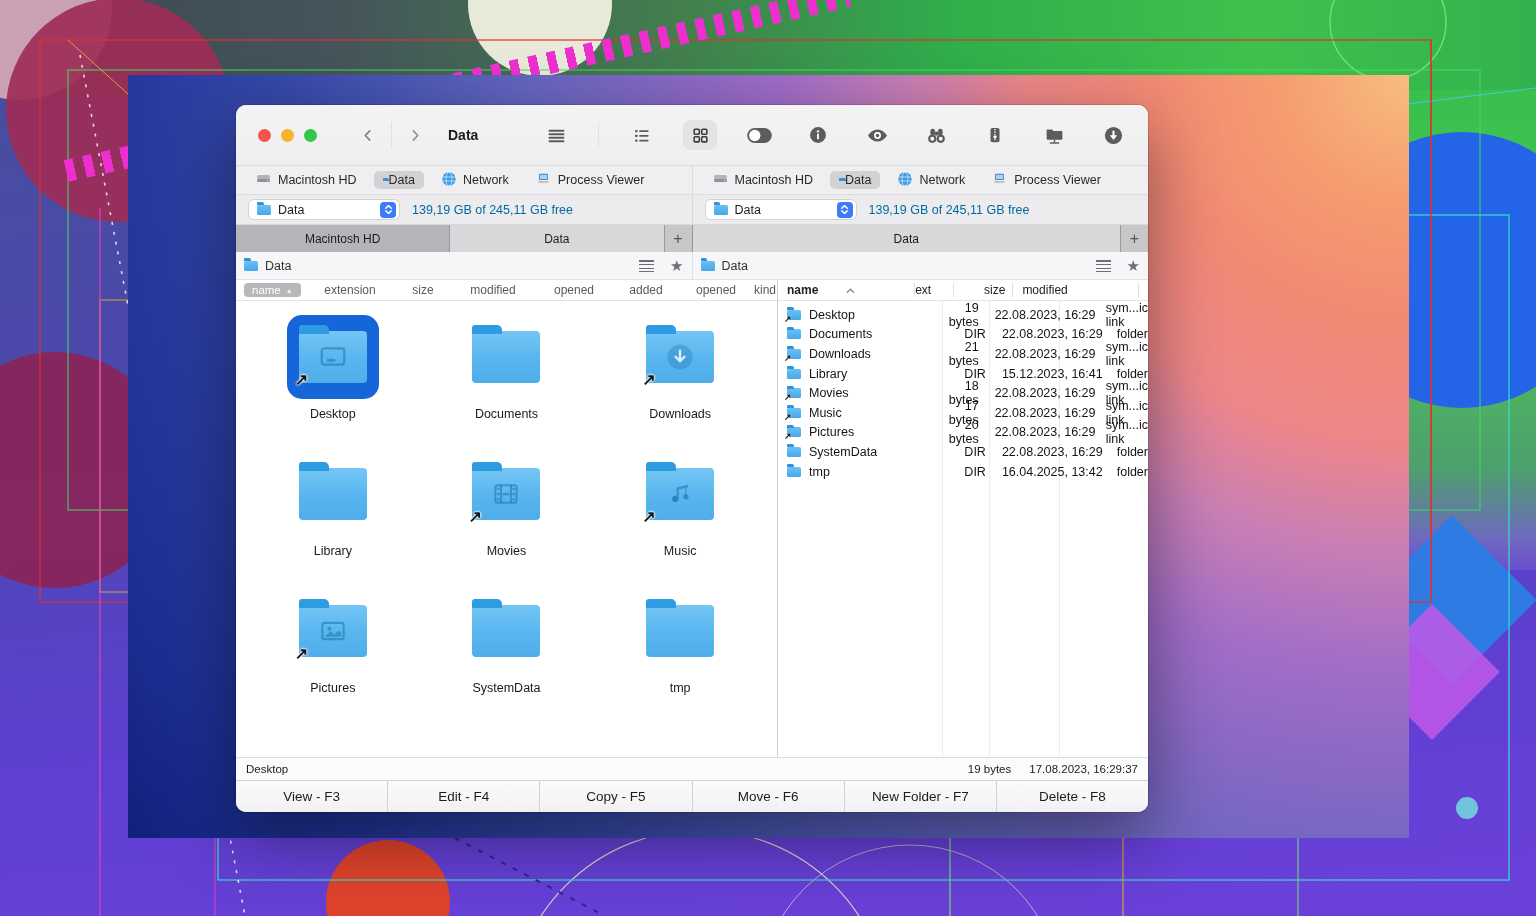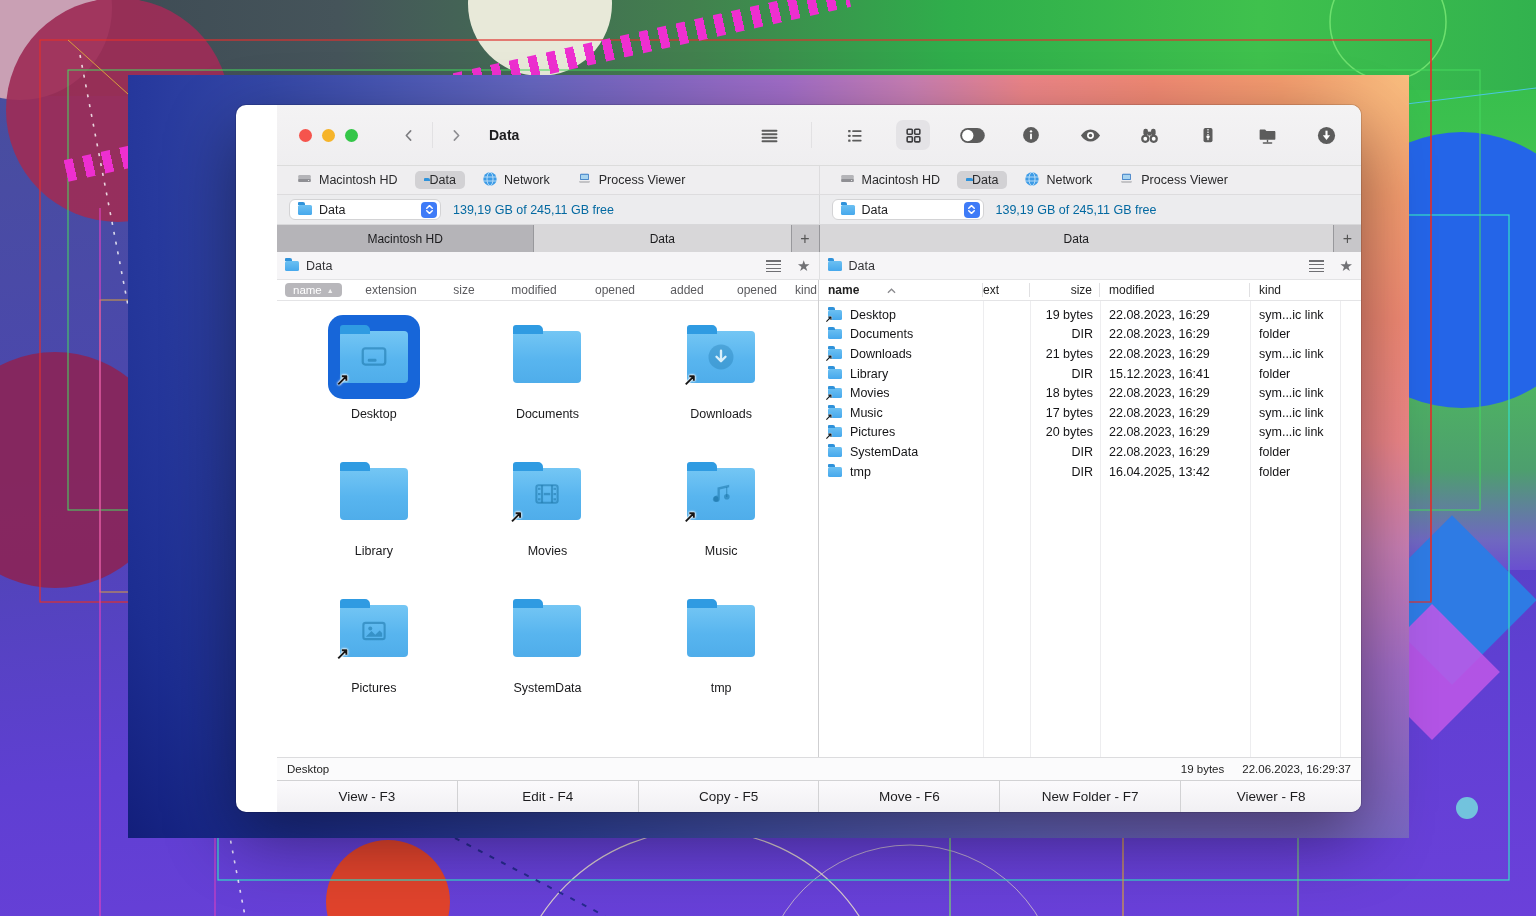--- a/index.html
+++ b/index.html
@@ -19,23 +19,23 @@
   .bg-svg{left:0;top:0;width:1536px;height:916px;}
   .tape{left:66px;top:160px;width:802px;height:22px;transform:rotate(-12.6deg);transform-origin:left center;
     background:repeating-linear-gradient(90deg,#ee2fd0 0 9px,rgba(0,0,0,0) 9px 19px);}
   
   .desktop{position:absolute;left:128px;top:75px;width:1281px;height:763px;
     background:radial-gradient(125% 200% at 100% 0%,
       #f8bd7e 0%, #f59d6f 8%, #f28a74 16%, #ee8689 24%, #c97fb4 31%,
       #a16dc8 39%, #8468c4 47%, #6566c0 55%, #4b58b5 63%, #3548a8 71%,
       #27399d 79%, #1c2d91 87%, #131f7c 94%, #0f1a6e 100%);}
   
-  .window{position:absolute;left:108px;top:30px;width:1084px;height:707px;border-radius:10px;
+  .window{position:absolute;left:108px;top:30px;width:912px;height:707px;border-radius:10px;
     background:#ffffff;box-shadow:0 25px 70px rgba(0,0,0,.45),0 0 0 1px rgba(0,0,0,.12);
-    display:flex;flex-direction:column;overflow:hidden;padding-left:41px;}
+    display:flex;flex-direction:column;overflow:hidden;}
   .titlebar{height:61px;background:linear-gradient(#f4f3f4,#efeef0);display:flex;align-items:center;
     padding:0 18px 0 22px;border-bottom:1px solid #dcdcdc;box-sizing:border-box;}
   .lights{display:flex;gap:10px;margin-right:36px;}
   .light{width:13px;height:13px;border-radius:50%;}
   .light.red{background:#f5544d;}.light.yellow{background:#f6b42a;}.light.green{background:#34c648;}
   .navbtn{display:flex;align-items:center;justify-content:center;width:30px;height:30px;cursor:default;}
   .nav-div{width:1px;height:26px;background:#e2e1e3;margin:0 8px;}
   .wtitle{font-size:14px;font-weight:700;color:#1d1d1f;margin-left:18px;}
   .toolbar{margin-left:auto;display:flex;align-items:center;gap:25px;}
   .tbicon{display:flex;align-items:center;justify-content:center;width:34px;height:30px;border-radius:7px;}
@@ -641,27 +641,27 @@
               </div>
             </div>
         </div>
       </div>
     </div>
 
     <div class="statusrow">
       <div class="stathalf">
         <span class="stat-name">Desktop</span>
         <span class="stat-size">19 bytes</span>
-        <span>22.06.2023, 16:29:37</span>
+        <span>17.08.2023, 16:29:37</span>
       </div>
     </div>
 
     <div class="fnrow" id="fnbar">
         <div class="fnbtn">View - F3</div>
         <div class="fnbtn">Edit - F4</div>
         <div class="fnbtn">Copy - F5</div>
         <div class="fnbtn">Move - F6</div>
         <div class="fnbtn">New Folder - F7</div>
-        <div class="fnbtn">Viewer - F8</div>
+        <div class="fnbtn">Delete - F8</div>
       </div>
 
   </div>
 </div>
 
 </body></html>

